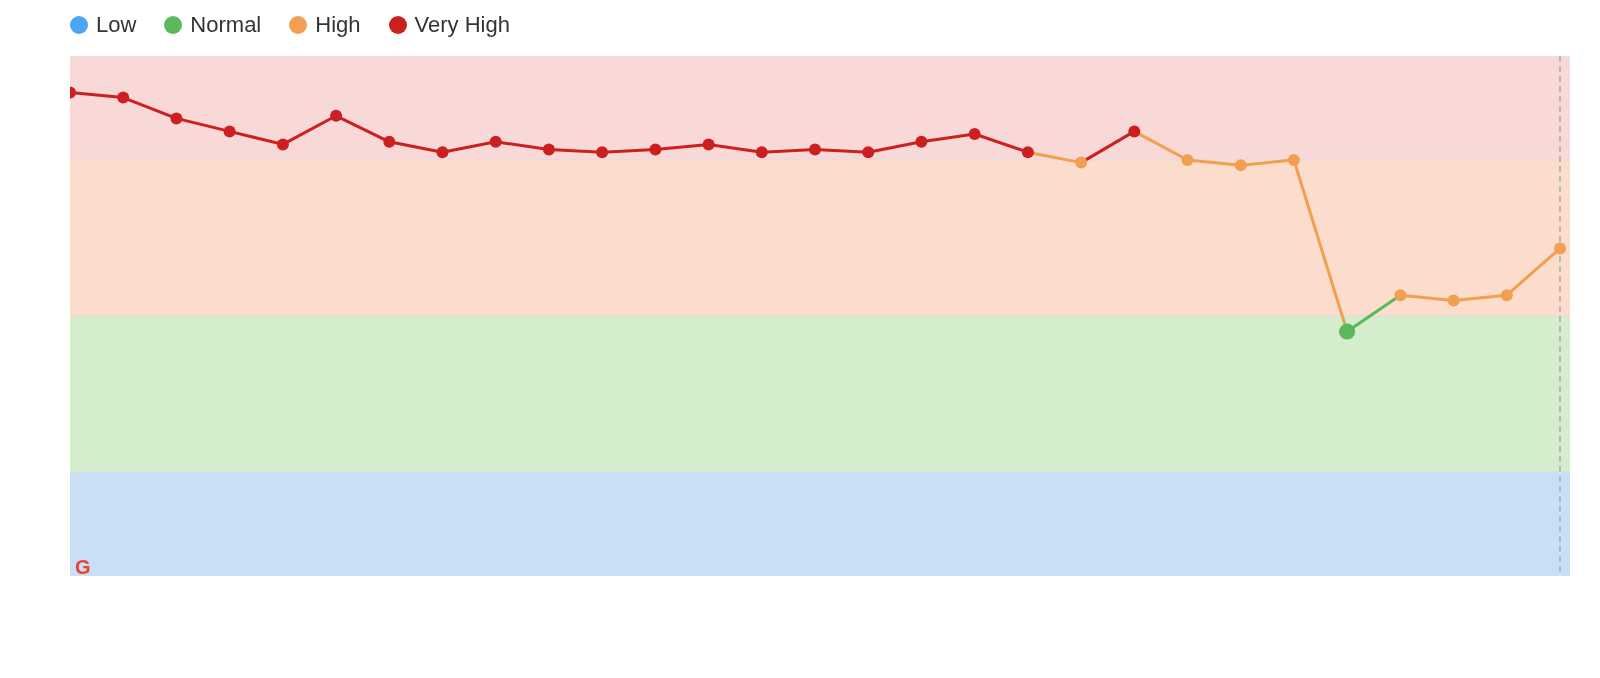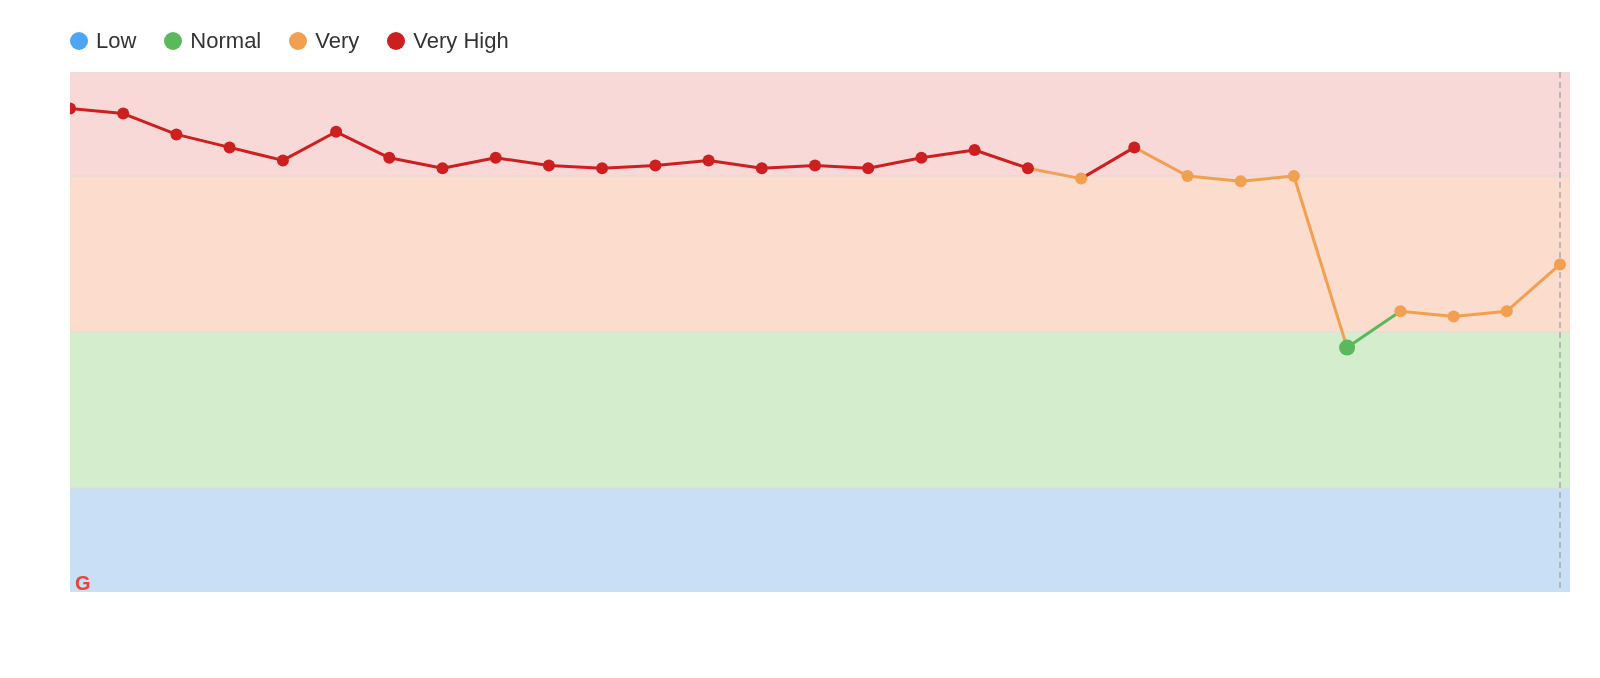--- a/index.html
+++ b/index.html
@@ -6,21 +6,21 @@
     body {
       background: #fff;
       font-family: Arial, sans-serif;
       width: 1600px;
       height: 678px;
       overflow: hidden;
     }
     .chart-container {
       width: 1600px;
       height: 678px;
-      padding: 28px 30px 60px 70px;
+      padding: 12px 30px 60px 70px;
       position: relative;
       text-align: right;
     }
     .legend {
       display: flex;
       align-items: center;
       gap: 28px;
       margin-bottom: 18px;
       font-size: 22px;
       color: #333;
@@ -54,21 +54,21 @@
     <div class="legend-item">
       <div class="legend-dot" style="background:#4da6f5;"></div>
       <span>Low</span>
     </div>
     <div class="legend-item">
       <div class="legend-dot" style="background:#5cb85c;"></div>
       <span>Normal</span>
     </div>
     <div class="legend-item">
       <div class="legend-dot" style="background:#f0a050;"></div>
-      <span>Very</span>
+      <span>High</span>
     </div>
     <div class="legend-item">
       <div class="legend-dot" style="background:#cc2020;"></div>
       <span>Very High</span>
     </div>
   </div>
 
   <div class="chart-area">
     <svg class="svg-chart" viewBox="0 0 1500 520" preserveAspectRatio="none">
       <defs>

